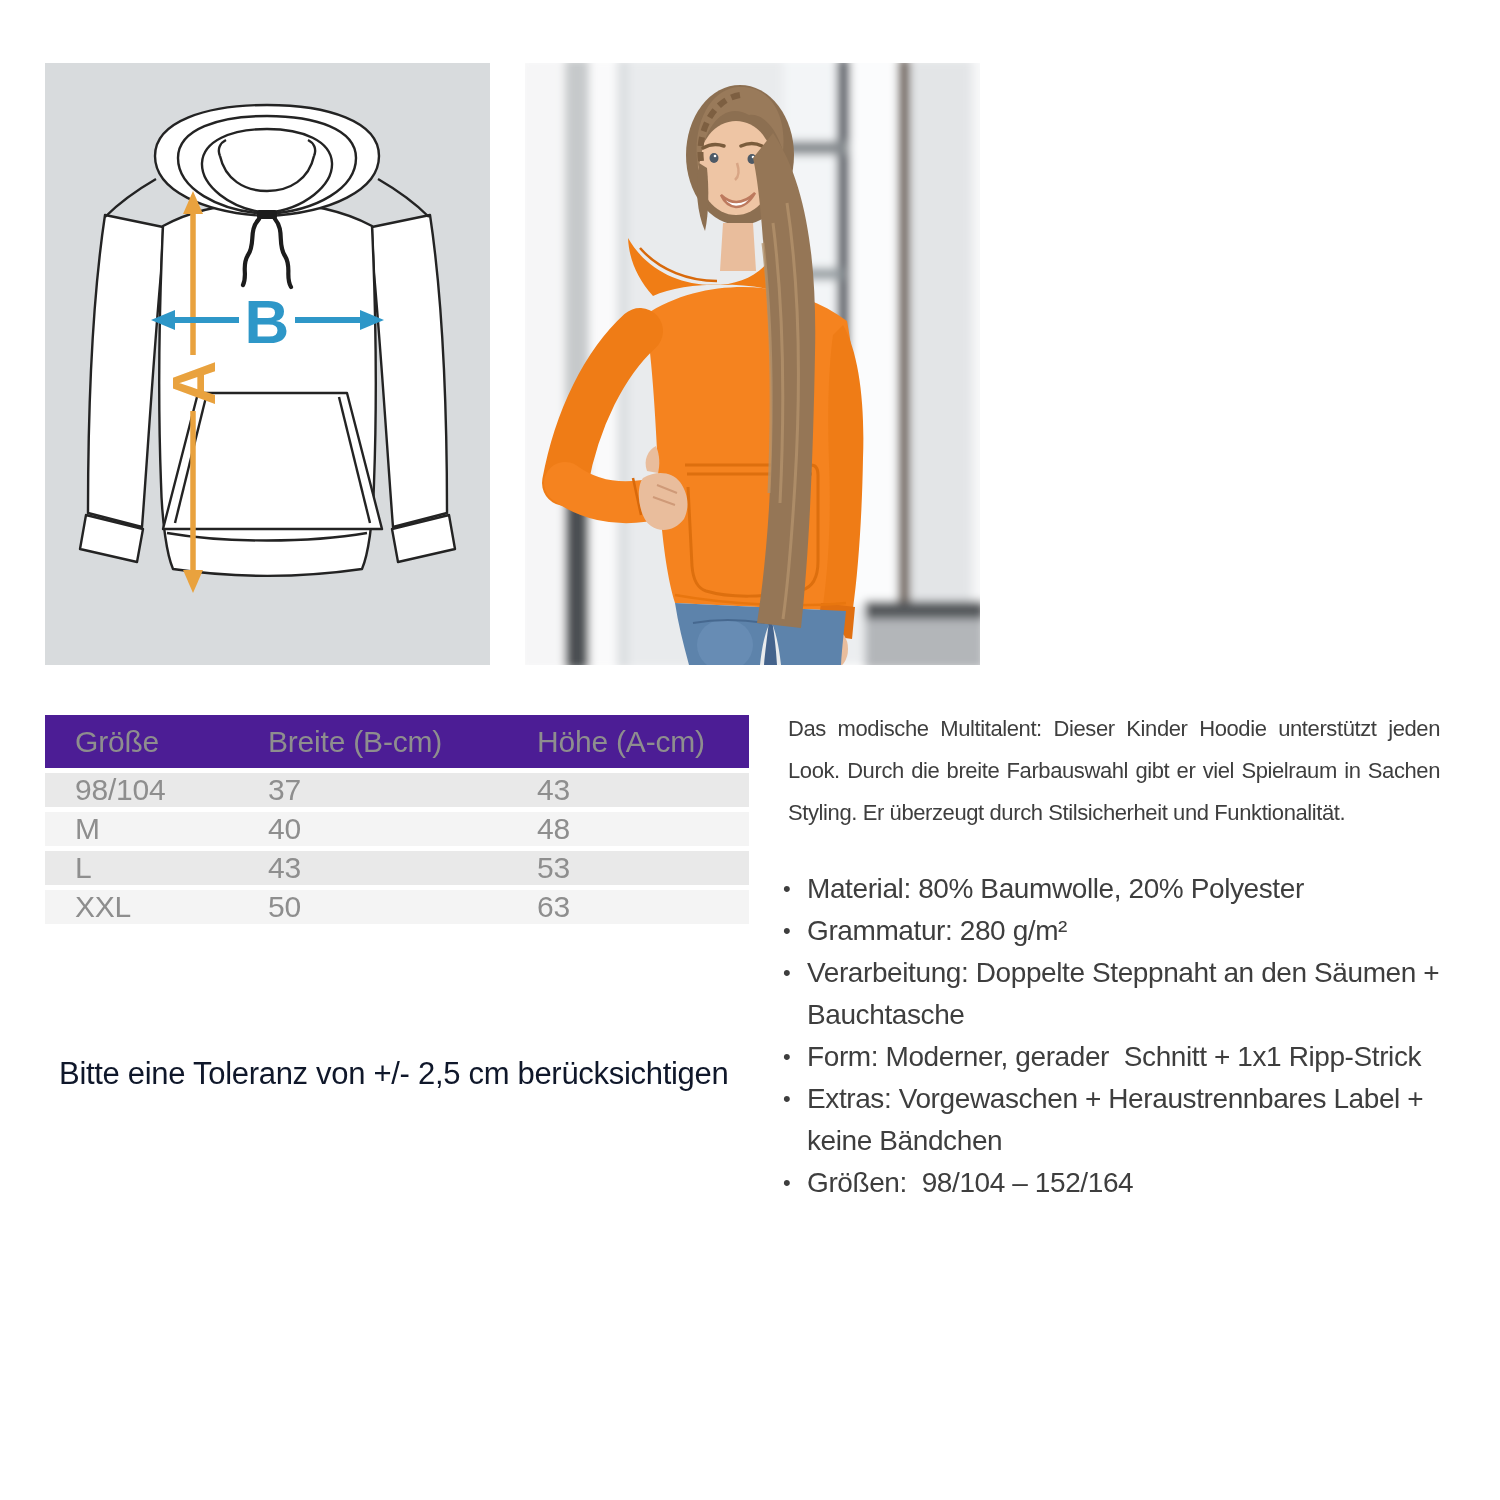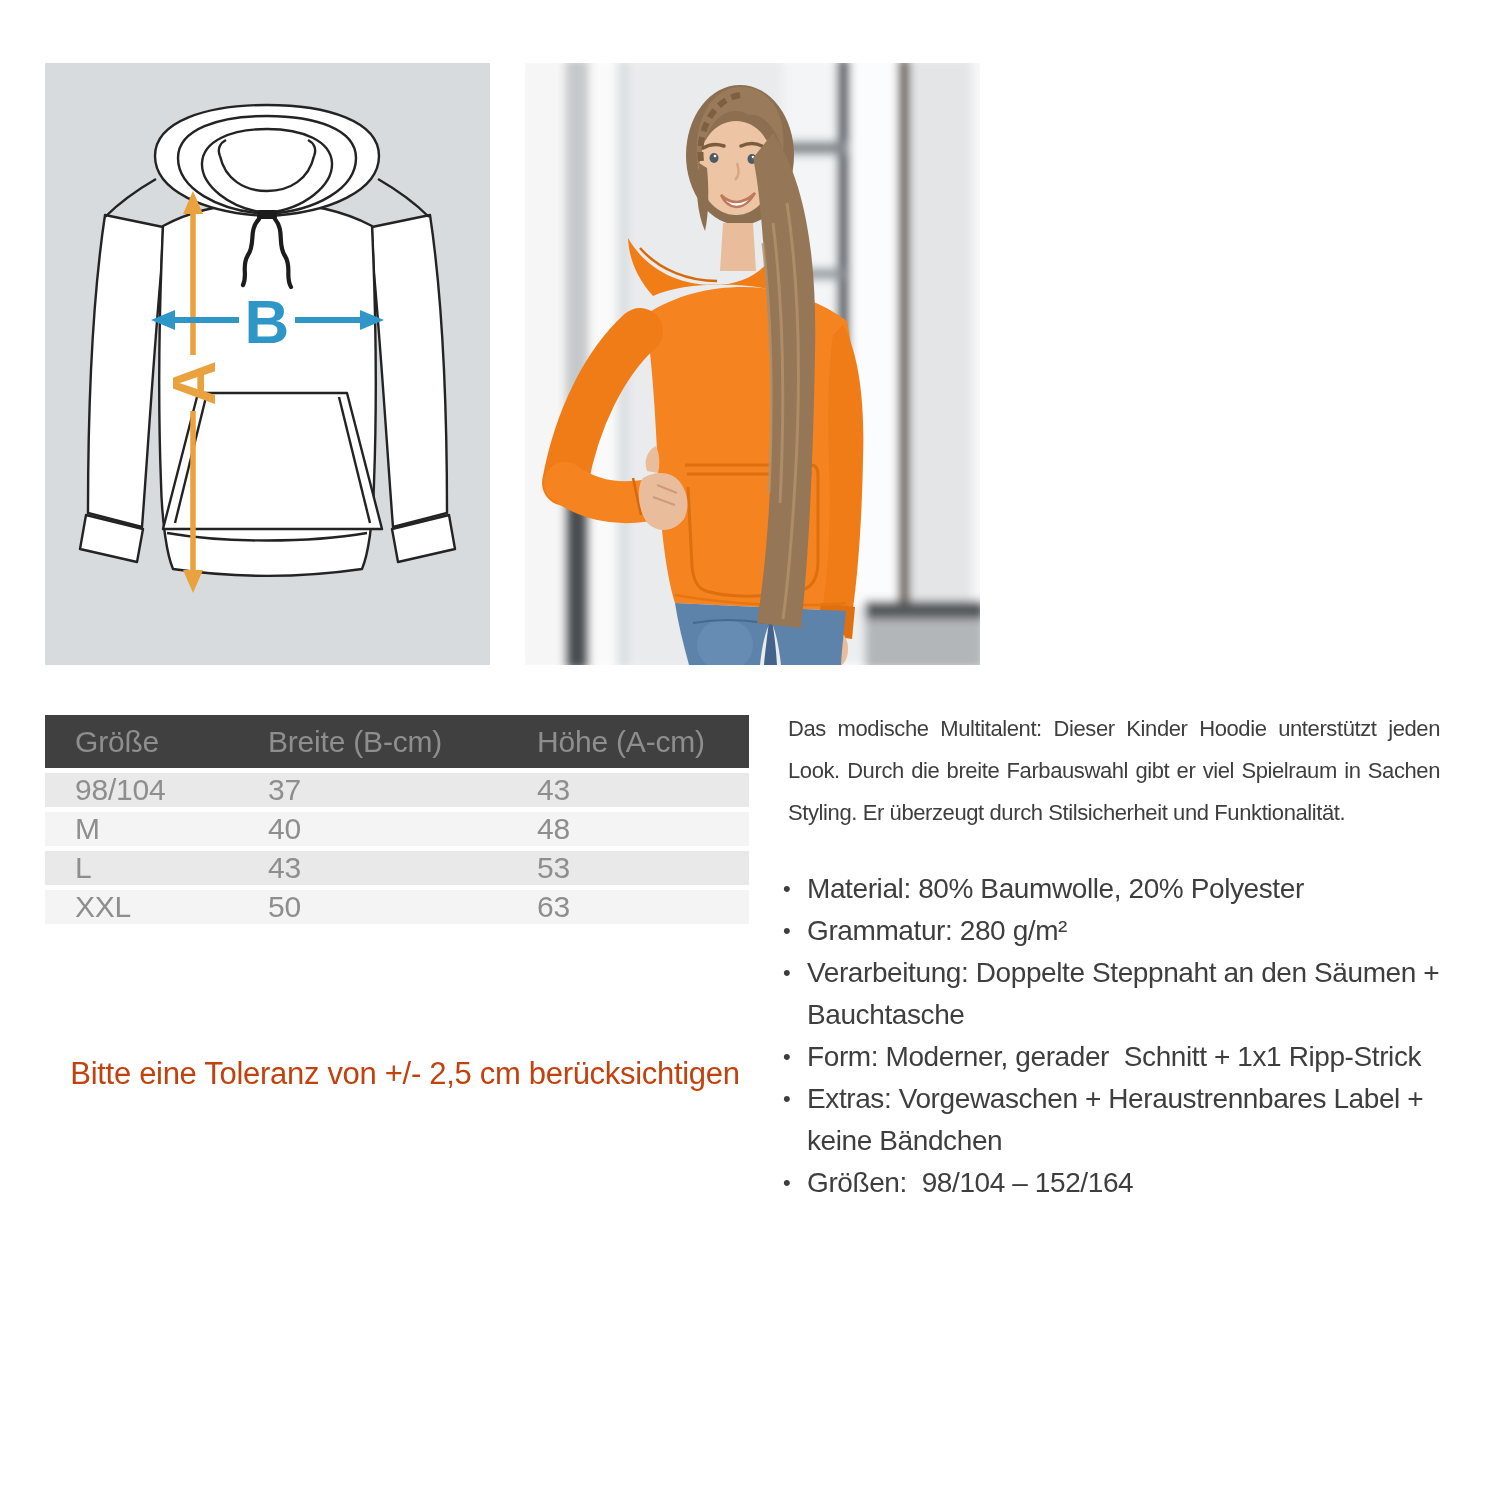--- a/index.html
+++ b/index.html
@@ -9,29 +9,29 @@
   
   .diagram-panel{position:absolute;left:45px;top:63px;width:445px;height:602px;}
   .photo-panel{position:absolute;left:525px;top:63px;width:455px;height:602px;}
   .diagram-panel svg,.photo-panel svg{display:block;width:100%;height:100%;}
 
   
   .size-table{position:absolute;left:45px;top:710px;width:704px;
               border-collapse:separate;border-spacing:0 5px;table-layout:fixed;}
   .size-table th,.size-table td{font-size:30px;font-weight:normal;text-align:left;
               color:#8E8E8E;letter-spacing:-0.2px;padding:0;vertical-align:middle;}
-  .size-table th{height:53px;background:#404040;}
+  .size-table th{height:53px;background:#4c1d95;}
   .size-table td{height:32px;}
   .size-table tbody tr:nth-child(odd) td{background:#E9E9E9;}
   .size-table tbody tr:nth-child(even) td{background:#F4F4F4;}
   .size-table th:first-child,.size-table td:first-child{padding-left:30px;}
 
   
-  .tolerance-note{position:absolute;left:45px;top:1056px;width:720px;
-                  font-size:31px;color:#c2410c;letter-spacing:-0.3px;text-align:center;}
+  .tolerance-note{position:absolute;left:59px;top:1056px;width:720px;
+                  font-size:31px;color:#0f172a;letter-spacing:-0.3px;}
 
   
   .description{position:absolute;left:780px;top:708px;width:660px;color:#3E3E3E;}
   .description p{margin:0 0 34px 8px;font-size:22px;line-height:42px;
                  text-align:justify;letter-spacing:-0.4px;}
   .description ul{margin:0;padding:0;list-style:none;}
   .description li{position:relative;padding-left:27px;font-size:28px;line-height:42px;
                   letter-spacing:-0.4px;white-space:pre-wrap;}
   .description li::before{content:"•";position:absolute;left:3px;top:0;
                   font-size:22px;line-height:42px;color:#3E3E3E;}

